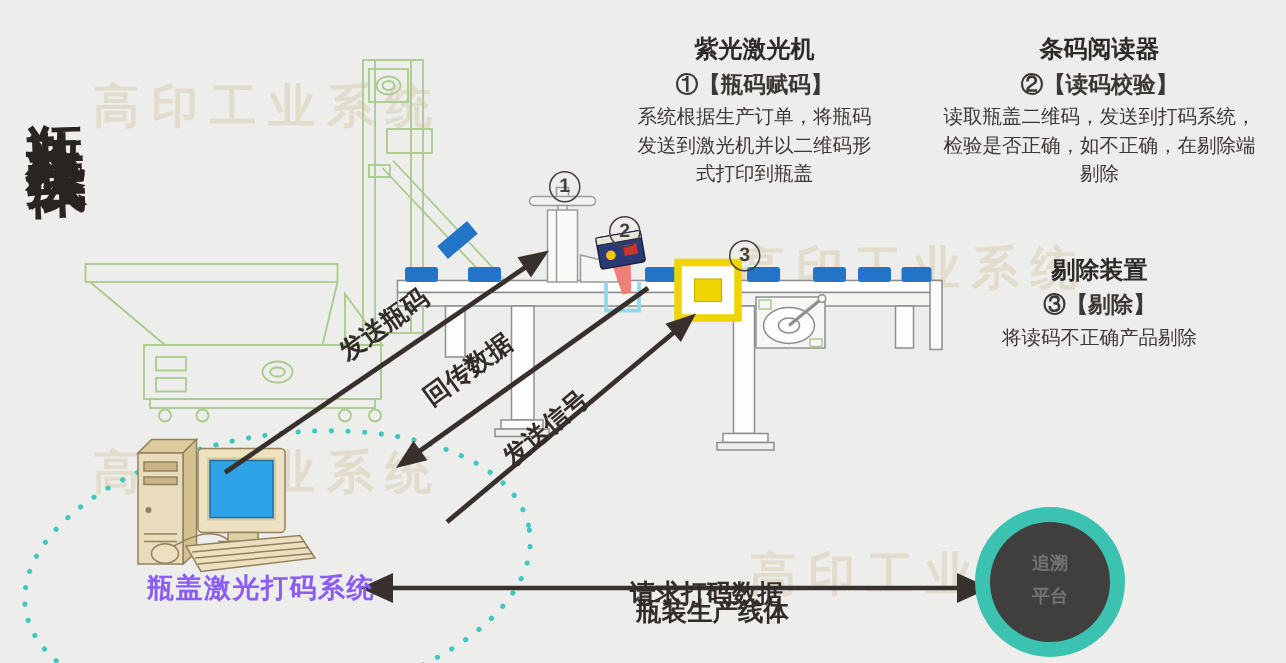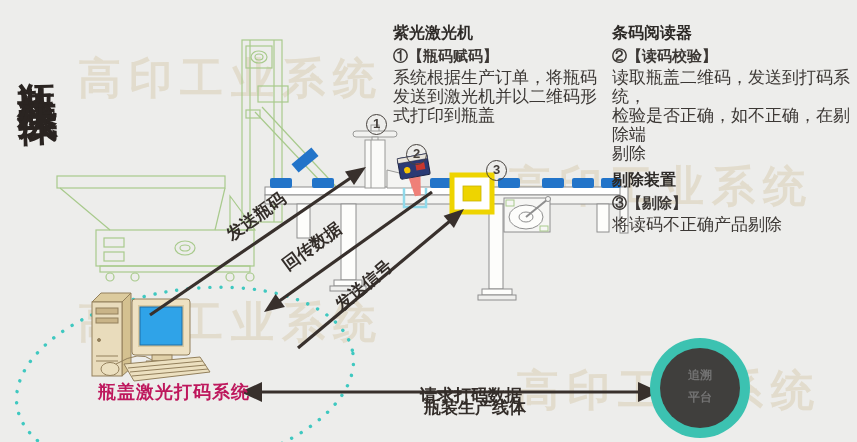--- a/index.html
+++ b/index.html
@@ -1,48 +1,48 @@
 <!DOCTYPE html>
 <html><head>
 <meta charset="utf-8">
 <style>
   html,body{margin:0;padding:0;}
   .stage{position:relative;width:857px;height:442px;background:#ededeb;overflow:hidden;
          font-family:"Liberation Sans",sans-serif;}
   
-  .wm{position:absolute;font-size:43px;font-weight:bold;letter-spacing:8px;
-      color:#e2dccd;white-space:nowrap;z-index:1;user-select:none;margin-left:16px;}
+  .wm{position:absolute;font-size:31px;font-weight:bold;letter-spacing:8px;
+      color:#e2dccd;white-space:nowrap;z-index:1;user-select:none;}
   
   .diagram{position:absolute;left:0;top:0;z-index:2;}
   
   .vtitle{position:absolute;left:8px;top:50px;z-index:3;
           writing-mode:vertical-rl;text-orientation:upright;
           font-family:"Liberation Serif",serif;font-weight:bold;
           font-size:40px;letter-spacing:5px;color:#2a2421;transform:rotate(-2deg);}
   .machine-label{position:absolute;left:112px;top:108px;z-index:3;
           font-size:30px;font-weight:bold;letter-spacing:6px;color:#1e1c1a;}
   
-  .block{position:absolute;z-index:3;color:#3c3835;}
+  .block{position:absolute;z-index:3;color:#3c3835;text-align:center;}
   .block-title{font-size:16px;font-weight:bold;color:#2d2a27;margin-bottom:3px;}
   .block-step{font-size:15px;margin-bottom:2px;font-weight:bold;}
-  .block-body{font-size:17px;line-height:19px;white-space:pre-line;}
+  .block-body{font-size:13px;line-height:19px;white-space:pre-line;}
   #blk-laser{left:393px;top:23px;width:220px;}
   #blk-reader{left:612px;top:23px;width:242px;}
   #blk-reject{left:612px;top:170px;width:242px;}
   
   .num{position:absolute;z-index:3;width:19px;height:19px;border:1.6px solid #46413d;
        border-radius:50%;text-align:center;line-height:18px;font-size:13px;
        font-weight:600;color:#46413d;}
   
   .flow{position:absolute;z-index:3;font-size:17px;font-weight:bold;color:#332d29;
         white-space:nowrap;}
   .rot36{transform:rotate(-36deg);}
   .rot40{transform:rotate(-40deg);}
   .sys-label{position:absolute;left:98px;top:380px;z-index:3;
-        font-size:18px;font-weight:bold;letter-spacing:1px;color:#be185d;}
+        font-size:18px;font-weight:bold;letter-spacing:1px;color:#8b5cf6;}
   .platform-label{position:absolute;left:666px;top:364px;width:68px;z-index:3;
         text-align:center;font-size:12px;font-weight:bold;color:#737373;
         line-height:22px;white-space:pre-line;}
 </style>
 </head>
 <body>
 
 <div class="stage">
 
   <div class="wm" style="left:62px;top:50px">高印工业系统</div>

